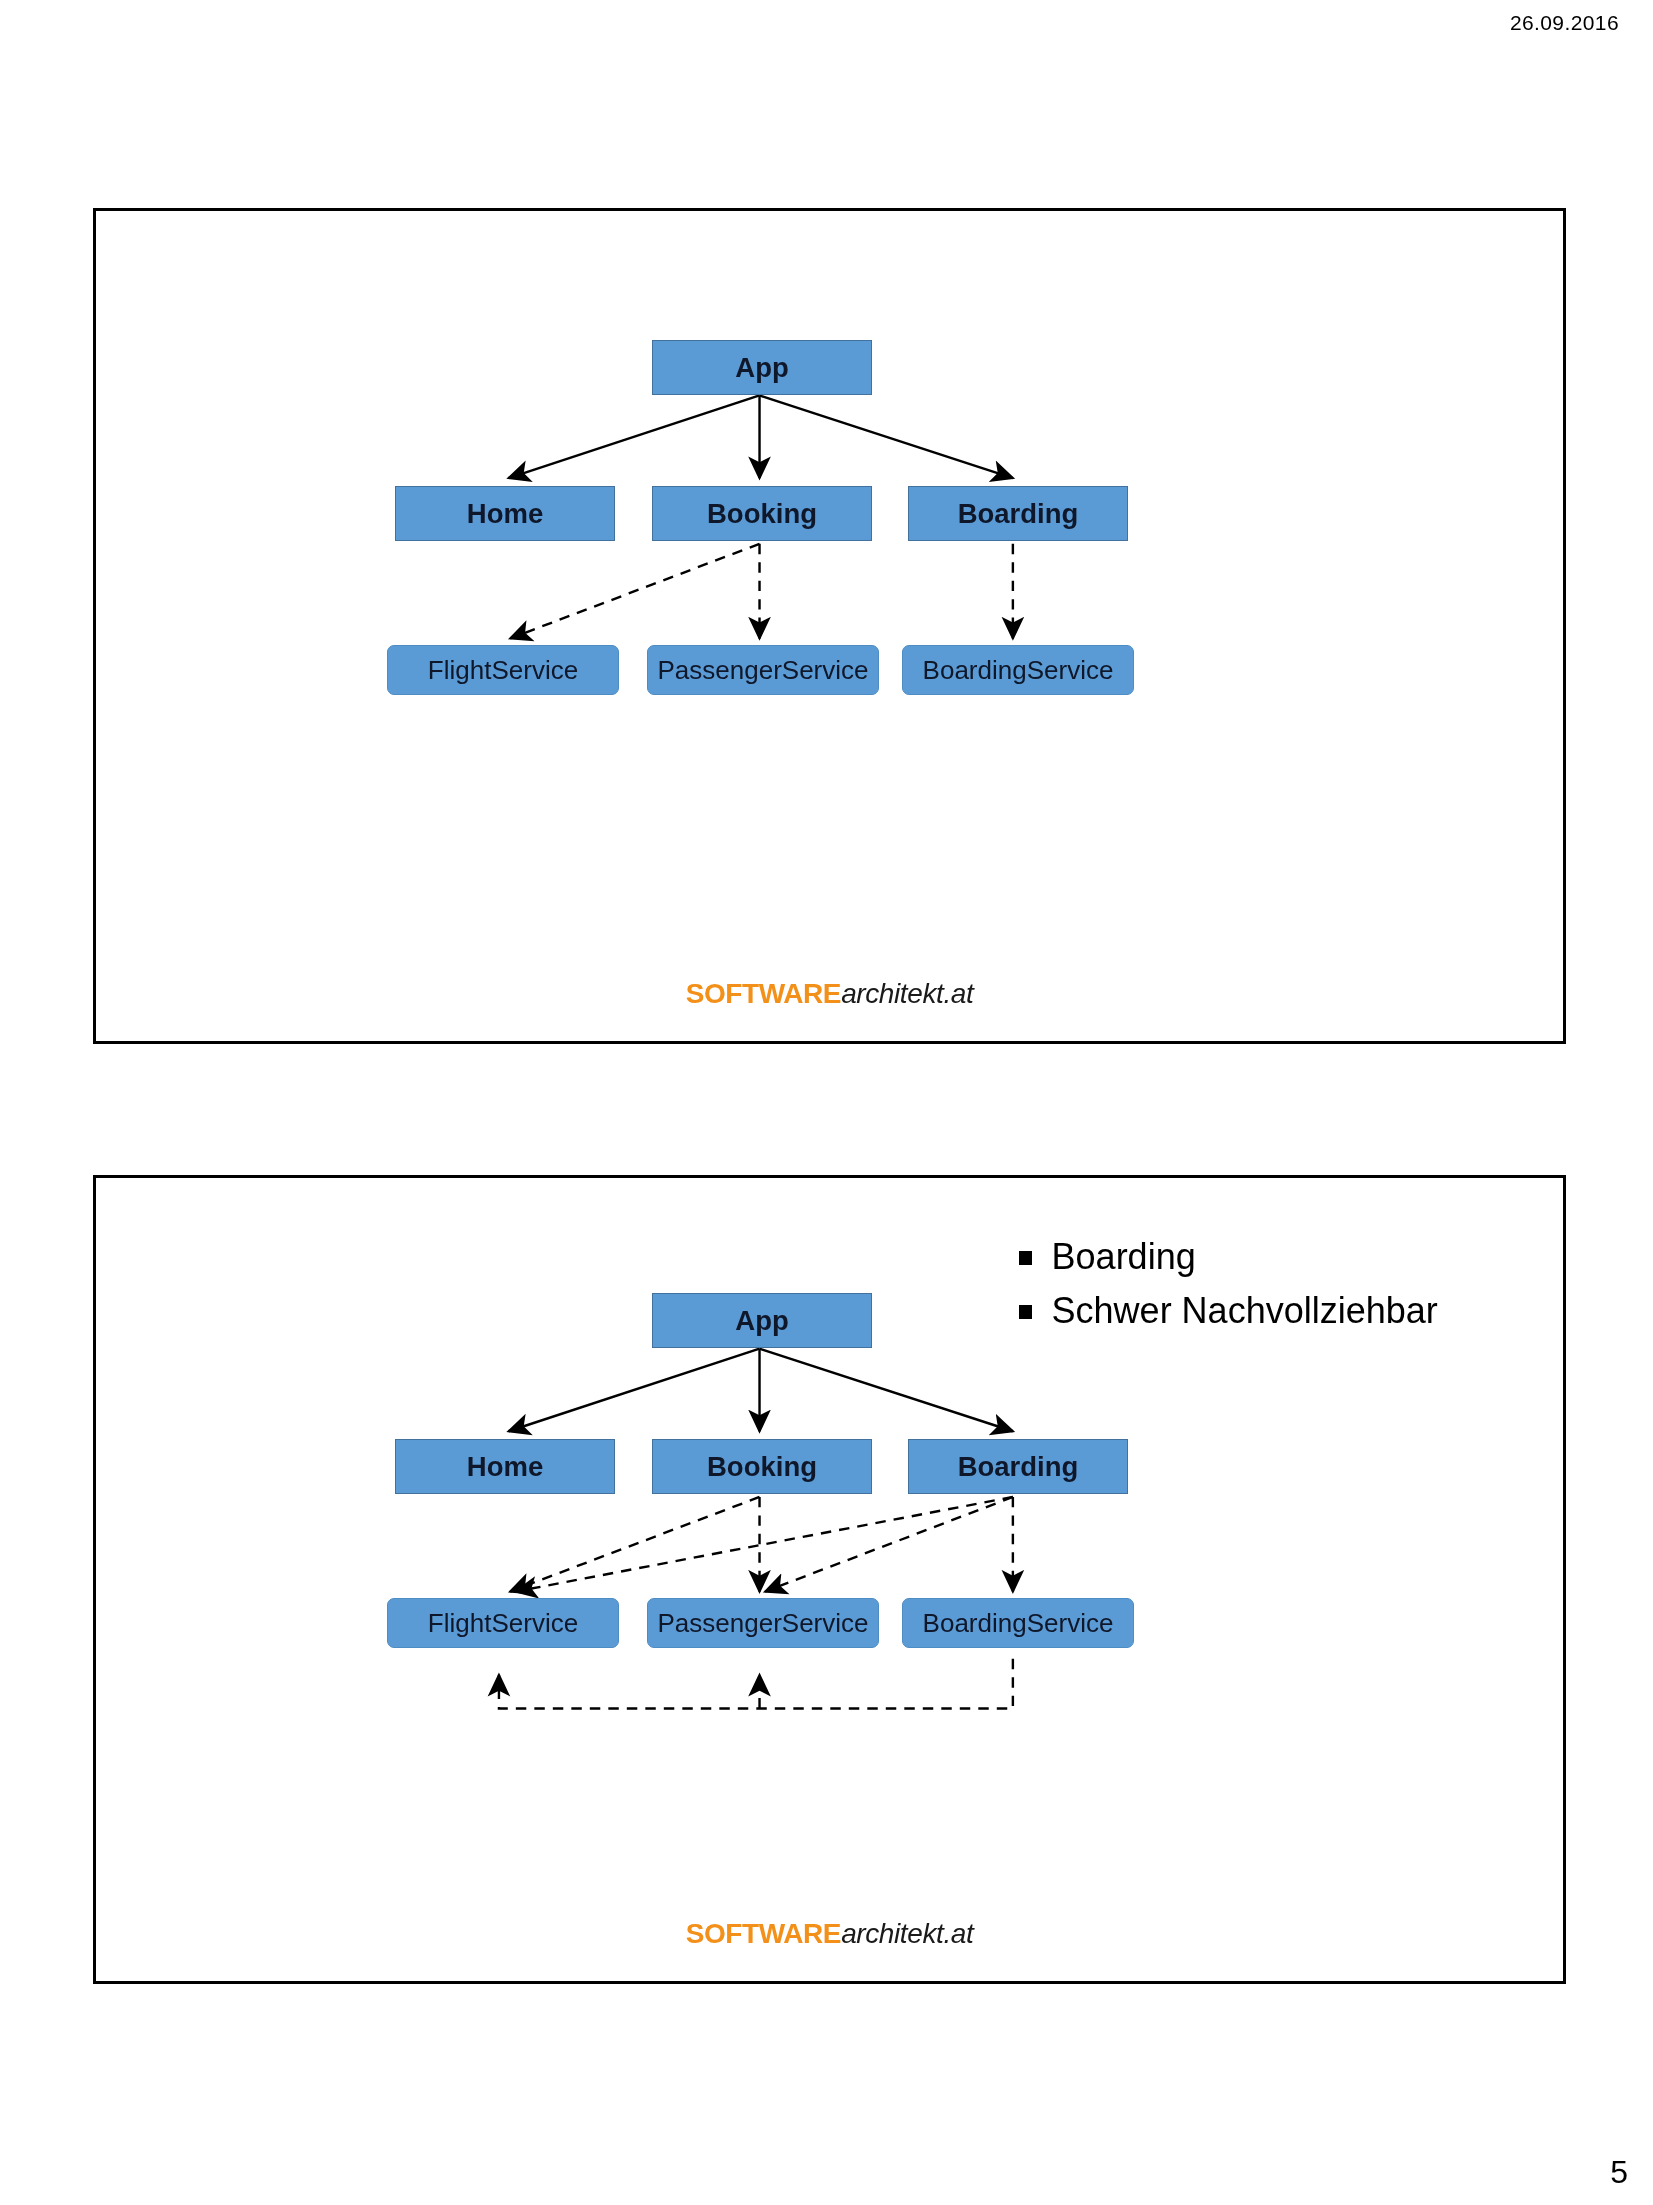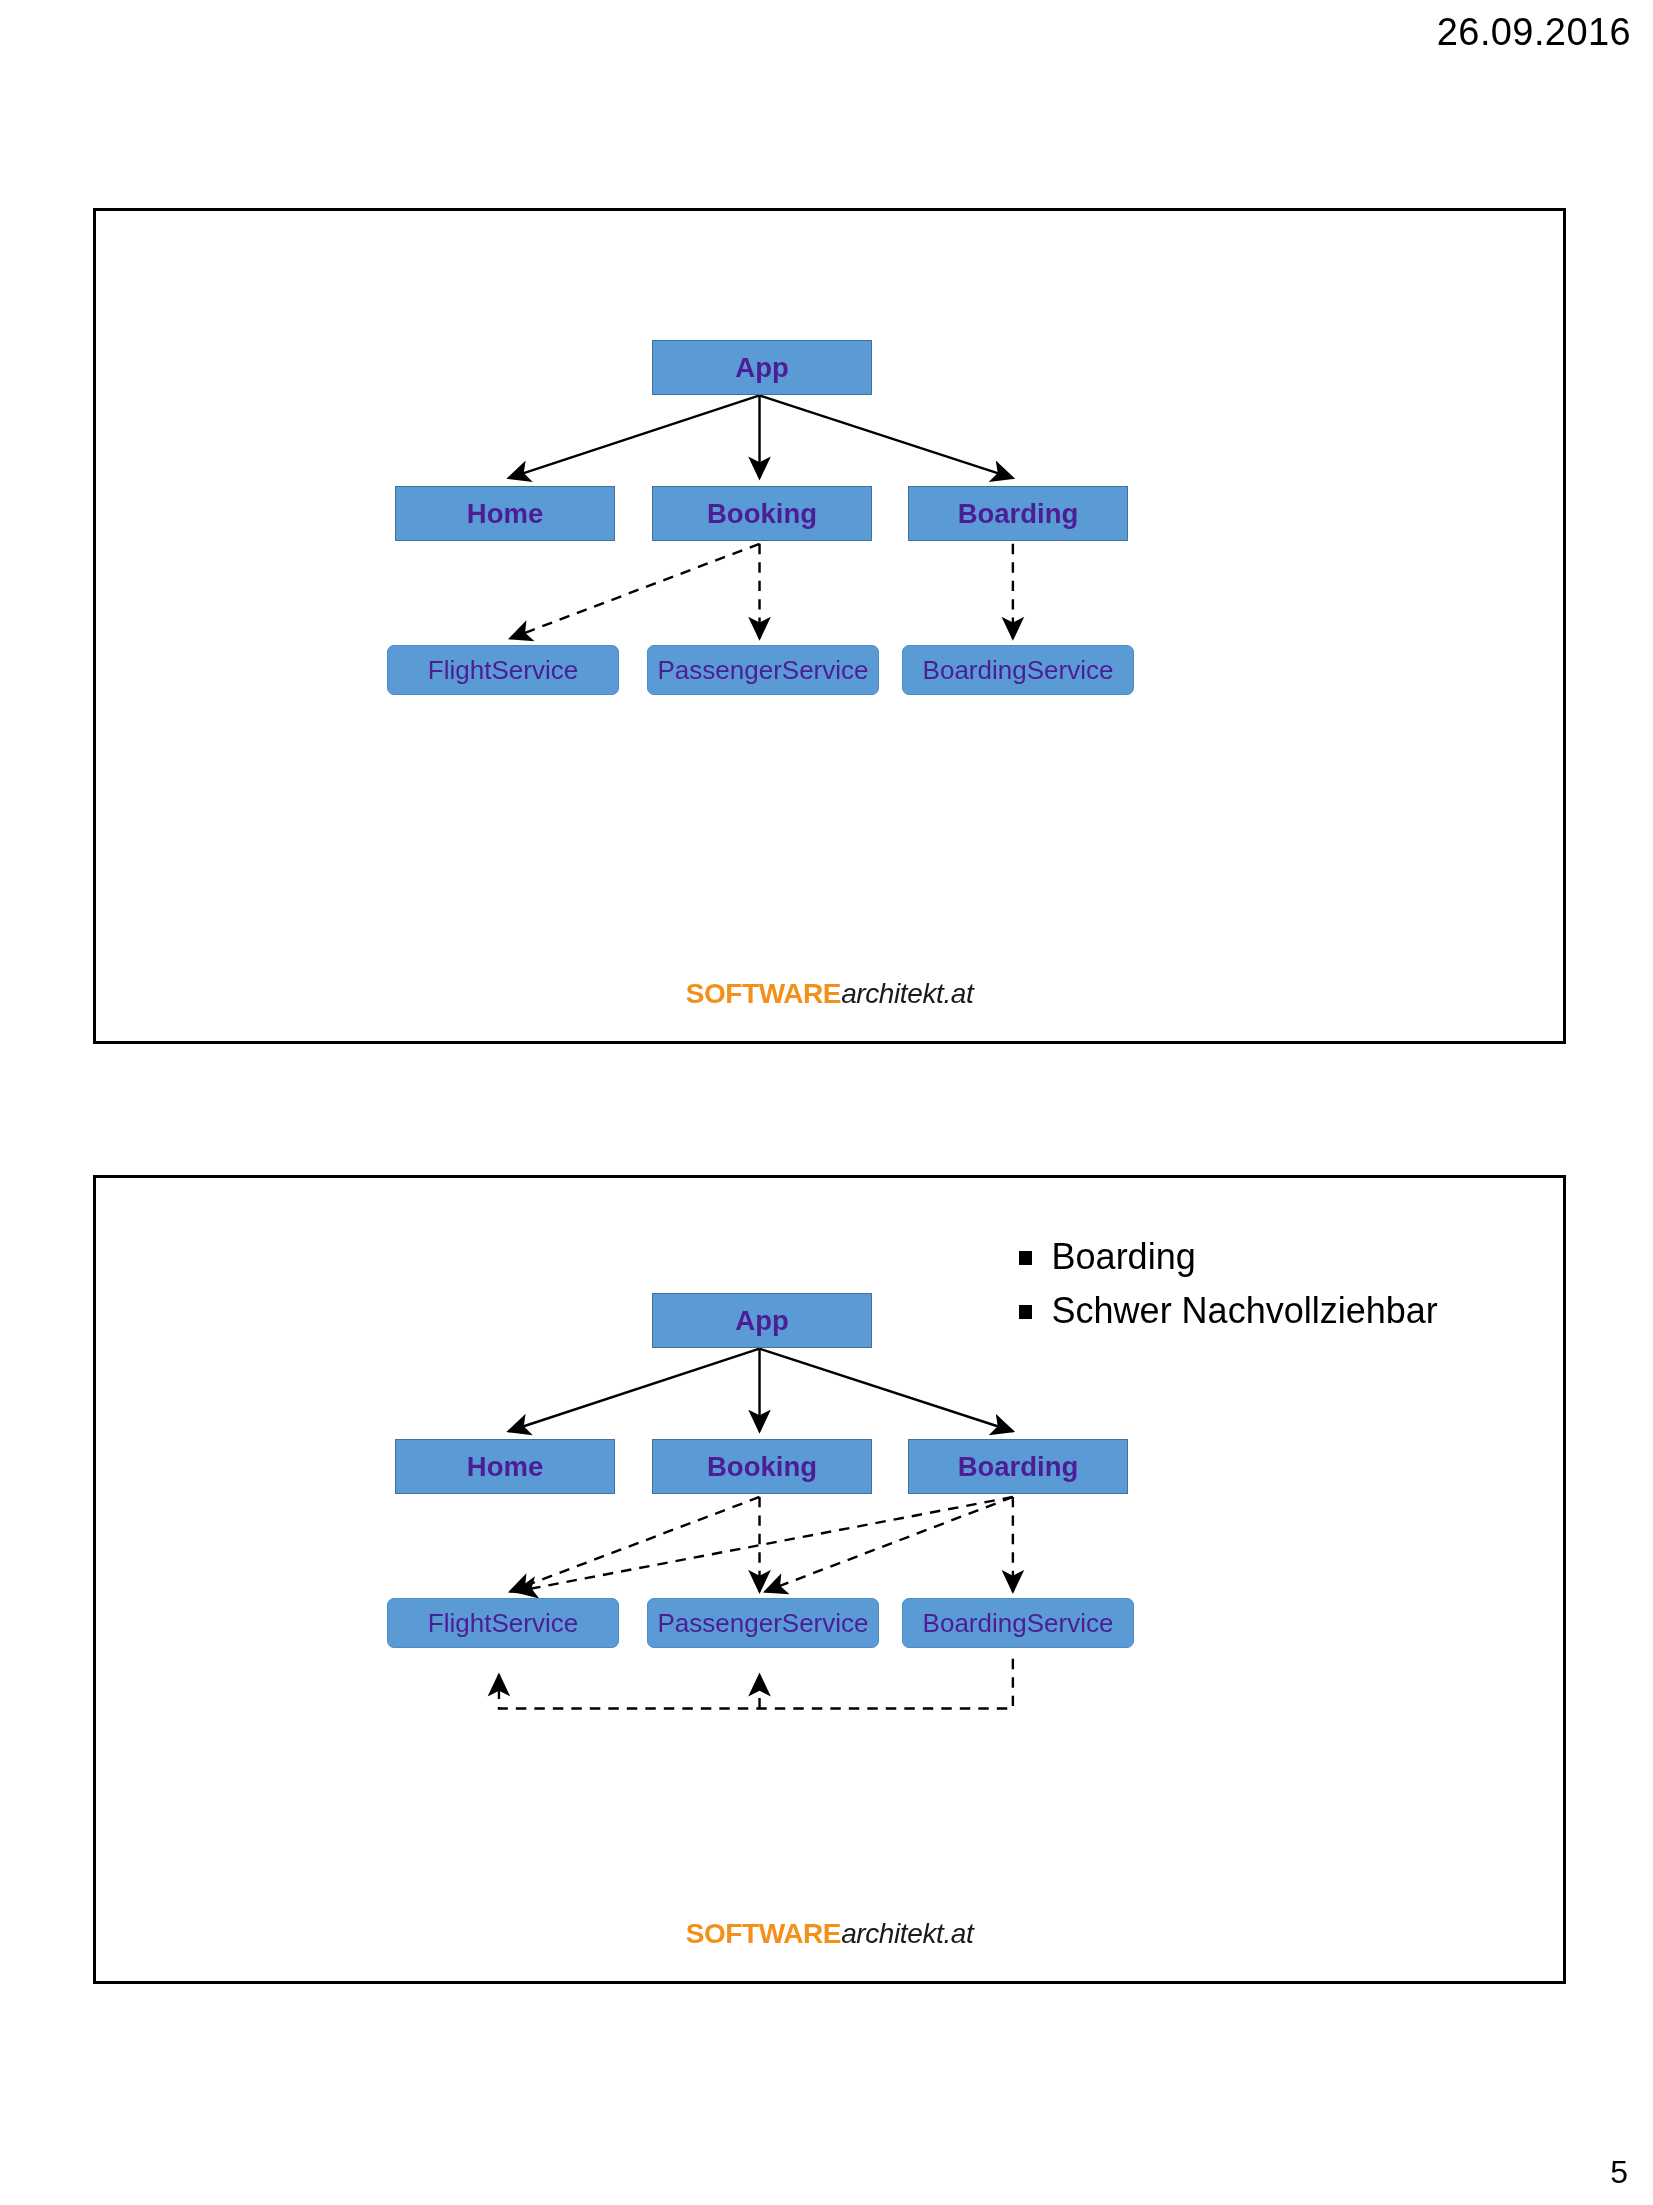--- a/index.html
+++ b/index.html
@@ -12,22 +12,22 @@
     height: 2205px;
     position: relative;
     font-family: "Liberation Sans", sans-serif;
     -webkit-font-smoothing: antialiased;
   }
 
   
   .page-date {
     position: absolute;
     top: 11.3px;
-    right: 23px;
-    font-size: 38px;
+    right: 35px;
+    font-size: 21px;
     color: #000000;
     letter-spacing: 0.4px;
   }
   .page-number {
     position: absolute;
     bottom: 14.5px;
     right: 26px;
     font-size: 32px;
     color: #000000;
   }
@@ -47,21 +47,21 @@
   .slide-canvas {
     position: absolute;
     inset: 0;
     overflow: hidden;
   }
 
   
   .node {
     position: absolute;
     background: #5B9BD5;
-    color: #4c1d95;
+    color: #0f172a;
     display: flex;
     align-items: center;
     justify-content: center;
     box-sizing: border-box;
     line-height: 1;
   }
   .node.square {
     border: 0.8px solid #41719C;
     font-weight: bold;
     font-size: 27.5px;

